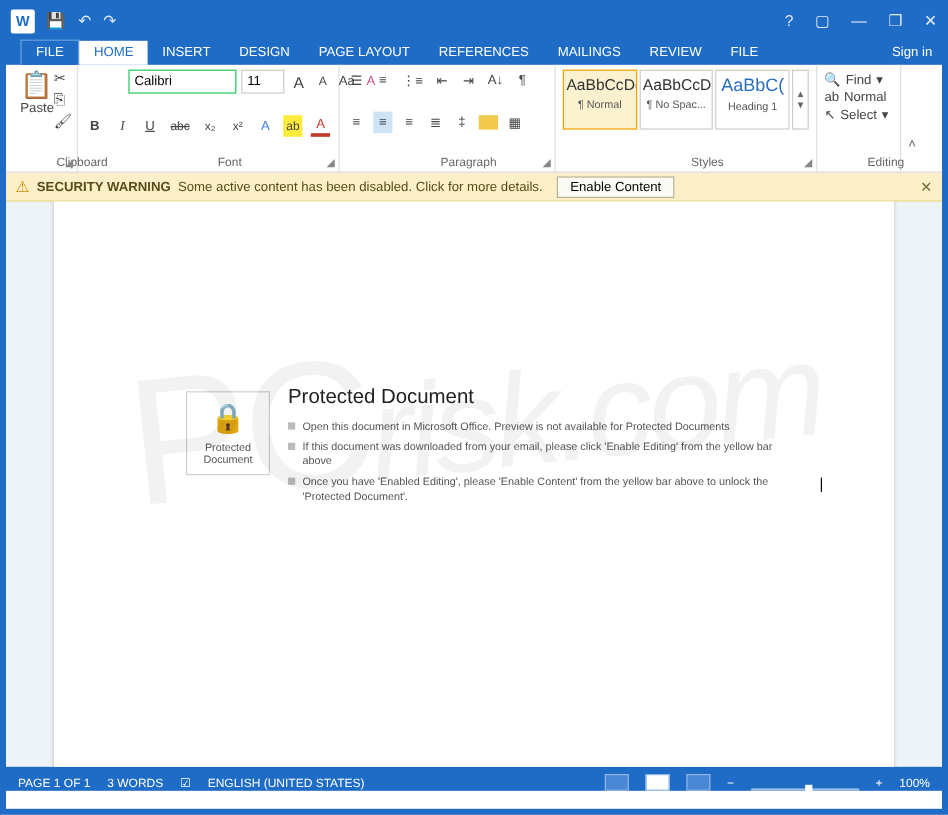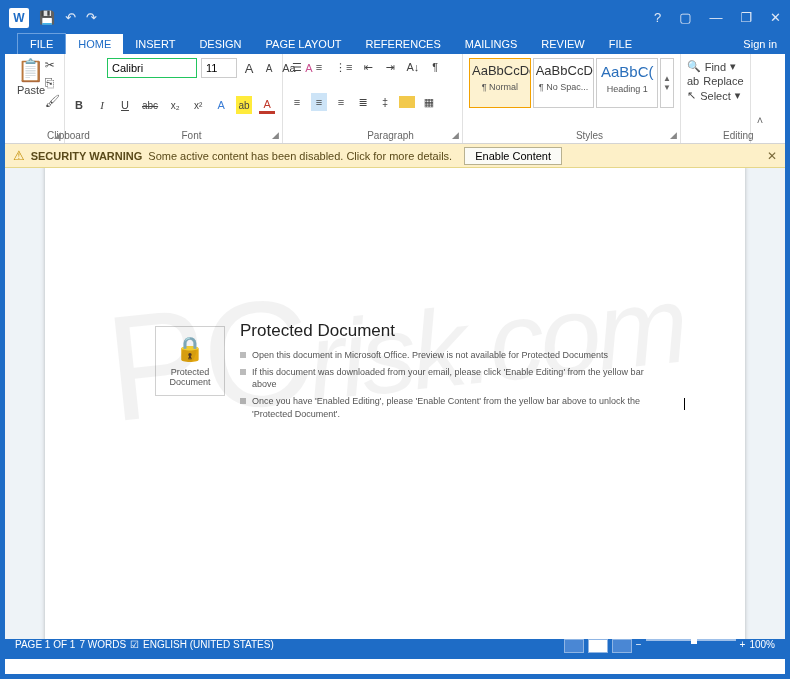--- a/index.html
+++ b/index.html
@@ -55,21 +55,21 @@
   .page { background: #fff; width: 700px; margin-top: -2px; box-shadow: 0 0 4px rgba(0,0,0,0.25); height: 640px; position: relative; }
   .pd-box { position: absolute; left: 110px; top: 160px; width: 70px; height: 70px; border: 1px solid #d0d0d0; display: flex; flex-direction: column; align-items: center; justify-content: center; }
   .pd-lock { font-size: 24px; color: #e9a13b; }
   .pd-label { font-size: 9px; text-align: center; color: #555; margin-top: 4px; }
   .pd-text { position: absolute; left: 195px; top: 155px; width: 430px; }
   .pd-title { font-size: 17px; color: #222; margin-bottom: 8px; font-weight: 400; }
   .pd-li { font-size: 9px; color: #555; display: flex; gap: 6px; margin-bottom: 5px; line-height: 1.35; }
   .pd-bullet { width: 6px; height: 6px; background: #bbb; margin-top: 3px; flex-shrink: 0; }
   .cursor { position: absolute; right: 60px; top: 232px; width: 1px; height: 12px; background: #000; }
   
-  .statusbar { background: #1e6cc6; height: 20px; color: #fff; font-size: 10px; display: flex; align-items: flex-start; padding: 0 10px; gap: 4px; }
+  .statusbar { background: #1e6cc6; height: 20px; color: #fff; font-size: 10px; display: flex; align-items: flex-end; padding: 0 10px; gap: 14px; }
   .statusbar .spacer { flex: 1; }
   .viewbtn { width: 20px; height: 14px; background: #4a87d4; border: 1px solid #8fb5e4; cursor: pointer; }
   .viewbtn.active { background: #fff; }
   .zoom-slider { width: 90px; height: 2px; background: #9fc0e9; position: relative; }
   .zoom-thumb { position: absolute; left: 50%; top: -3px; width: 6px; height: 8px; background: #fff; }
   .watermark { position: absolute; top: 50%; left: 50%; transform: translate(-50%, -50%) rotate(-6deg); font-size: 110px; font-style: italic; font-family: Georgia, serif; color: rgba(0,0,0,0.05); pointer-events: none; letter-spacing: -4px; white-space: nowrap; }
   .watermark .pc { font-size: 150px; font-style: normal; font-weight: 300; }
 </style>
 </head>
 <body>
@@ -183,21 +183,21 @@
     </div>
     <div class="group-label">Styles</div>
     <div class="dlauncher">◢</div>
   </div>
 
   <div class="group editing">
     <div>
       <div class="erow"><span>🔍</span><span>Find</span> ▾</div>
       <div class="erow">
           <span>ab</span>
-          <span>Replace</span>
+          <span>Normal</span>
         </div>
       <div class="erow"><span>↖</span><span>Select</span> ▾</div>
     </div>
     <div class="group-label">Editing</div>
   </div>
 
   <div class="collapse">˄</div>
 </div>
 
 <div class="warnbar">
@@ -228,21 +228,21 @@
           <div class="pd-bullet"></div>
           <div>Once you have 'Enabled Editing', please 'Enable Content' from the yellow bar above to unlock the 'Protected Document'.</div>
         </div>
     </div>
     <div class="cursor"></div>
   </div>
 </div>
 
 <div class="statusbar">
   <span>PAGE 1 OF 1</span>
-  <span>7 WORDS</span>
+  <span>3 WORDS</span>
   <span>☑</span>
   <span>ENGLISH (UNITED STATES)</span>
   <div class="spacer"></div>
   <div class="viewbtn"></div>
   <div class="viewbtn active"></div>
   <div class="viewbtn"></div>
   <span>−</span>
   <div class="zoom-slider">
       <div class="zoom-thumb"></div>
     </div>

